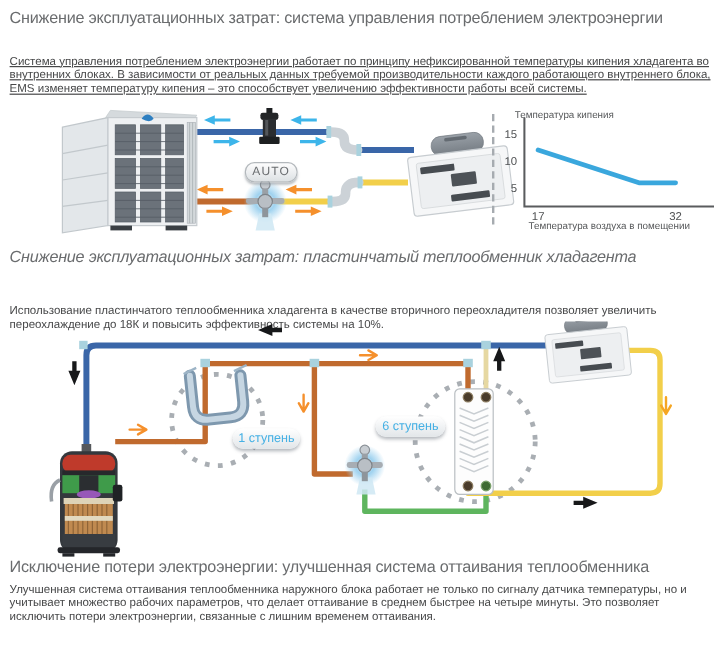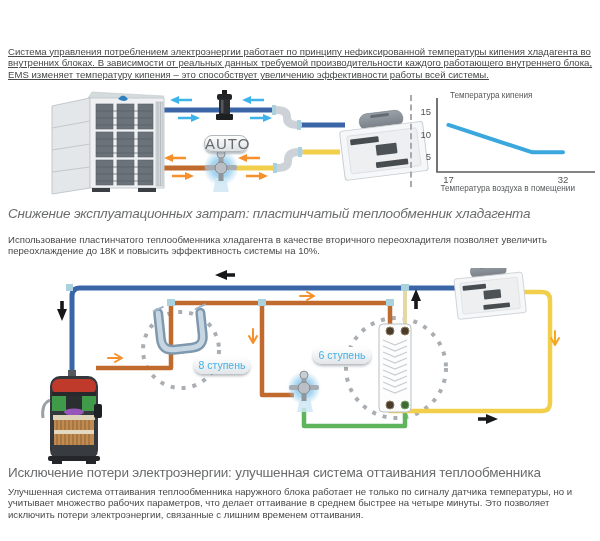--- a/index.html
+++ b/index.html
@@ -10,22 +10,22 @@
   .bodytext{position:absolute;left:8px;width:587px;color:#474849;font-size:9.6px;
             line-height:11.8px;}
   .abs{position:absolute;}
   .pill{position:absolute;border-radius:10px;text-align:center;
         background:linear-gradient(#ffffff,#e2e6e9);
         box-shadow:0 2px 3px rgba(90,100,110,.45);
         color:#45b0e4;font-size:10.5px;line-height:17px;height:17px;}
   .auto-pill{position:absolute;left:204px;top:135px;width:42px;height:15px;border-radius:8px;
         border:1px solid #b3b8bc;background:linear-gradient(#fdfdfd,#dde1e4);
         box-shadow:0 2px 2px rgba(120,128,136,.5);
-        color:#696c6f;font-size:15px;line-height:15px;letter-spacing:1px;}
-  .chart-title{position:absolute;left:450px;top:91px;font-size:8.2px;color:#56585a;}
+        color:#696c6f;font-size:10px;line-height:15px;text-align:center;letter-spacing:1px;}
+  .chart-title{position:absolute;left:429px;top:91px;font-size:8.2px;color:#56585a;}
   .chart-xlabel{position:absolute;left:409px;top:184px;width:166px;text-align:right;
         font-size:8.2px;color:#56585a;}
   .dashed-sep{position:absolute;left:410px;top:95px;height:92px;width:0;
         border-left:2px dashed #a6abb0;}
 </style>
 </head>
 <body>
 
 <div class="page">
 
@@ -57,21 +57,21 @@
         <rect x="6" y="15" width="88" height="52" rx="3" fill="#f6f7f8" stroke="#c7ccd0"></rect>
         <rect x="13" y="21" width="74" height="40" rx="2" fill="#edeff1" stroke="#d8dbde" stroke-width="0.8"></rect>
         <rect x="16" y="25" width="30" height="6" rx="1" fill="#474c51"></rect>
         <rect x="40" y="52" width="34" height="6" rx="1" fill="#474c51"></rect>
         <rect x="42" y="34" width="22" height="11" rx="1" fill="#4d5257"></rect>
       </g>
     </defs>
   </svg>
 
   <div class="heading" style="top:7px;">
-    <br>
+    <span>Снижение эксплуатационных затрат: система управления потреблением электроэнергии</span><br>
   </div>
   <p class="bodytext" style="top:36px;text-decoration:underline;">Система управления потреблением электроэнергии работает по принципу нефиксированной температуры кипения хладагента во внутренних блоках. В зависимости от реальных данных требуемой производительности каждого работающего внутреннего блока, EMS изменяет температуру кипения – это способствует увеличению эффективности работы всей системы.</p>
 
   <svg class="abs" style="left:0;top:90px;" width="600" height="112" viewBox="0 0 600 112">
 
     <path d="M158,20 H278 Q287,20 287,28 Q287,35 296,35 H345" fill="none" stroke="#3a66a8" stroke-width="5"></path>
 
     <path d="M276,20 Q287,20 287,27 L287,28 Q287,35 298,35" fill="none" stroke="#ccd2d7" stroke-width="8" stroke-linecap="round"></path>
     <rect x="272" y="15" width="4" height="10" fill="#a9d2de"></rect>
     <rect x="297" y="30" width="4" height="10" fill="#a9d2de"></rect>
@@ -162,21 +162,21 @@
       <text x="16" y="47.5728476821192" text-anchor="end" style="font:9.5px 'Liberation Sans',sans-serif; fill:#505254">10</text>
       <text x="16" y="70.4205298013245" text-anchor="end" style="font:9.5px 'Liberation Sans',sans-serif; fill:#505254">5</text>
       <text x="33.45320197044335" y="93" text-anchor="middle" style="font:9.5px 'Liberation Sans',sans-serif; fill:#505254">17</text>
       <text x="147.98522167487687" y="93" text-anchor="middle" style="font:9.5px 'Liberation Sans',sans-serif; fill:#505254">32</text>
     </svg>
   <div class="chart-xlabel">Температура воздуха в помещении</div>
 
   <div class="heading" style="top:206px;font-style:italic;">
     <span>Снижение эксплуатационных затрат: пластинчатый теплообменник хладагента</span><br>
   </div>
-  <p class="bodytext" style="top:224px;">Использование пластинчатого теплообменника хладагента в качестве вторичного переохладителя позволяет увеличить переохлаждение до 18К и повысить эффективность системы на 10%.</p>
+  <p class="bodytext" style="top:244px;">Использование пластинчатого теплообменника хладагента в качестве вторичного переохладителя позволяет увеличить переохлаждение до 18К и повысить эффективность системы на 10%.</p>
 
   <svg class="abs" style="left:0;top:268px;" width="600" height="196" viewBox="0 0 600 196">
 
     <circle cx="181" cy="82" r="38" fill="none" stroke="#a9aeb3" stroke-width="4" stroke-dasharray="4 7"></circle>
     <circle cx="396" cy="100" r="50" fill="none" stroke="#a9aeb3" stroke-width="4" stroke-dasharray="4 7"></circle>
 
     <path d="M405,20 V62" fill="none" stroke="#e6d8a2" stroke-width="4"></path>
 
     <path d="M72,112 V28 Q72,20 80,20 H508" fill="none" stroke="#3a66a8" stroke-width="5" stroke-linejoin="round"></path>
     <rect x="66" y="16" width="7" height="7" fill="#a9d2de"></rect>
@@ -264,21 +264,21 @@
       <rect x="6" y="93" width="10" height="3" fill="#24262a"></rect>
       <rect x="40" y="93" width="10" height="3" fill="#24262a"></rect>
       <path d="M4,32 Q-5,36 -3,50" fill="none" stroke="#9aa0a6" stroke-width="3"></path>
       <rect x="48" y="36" width="8" height="14" rx="2" fill="#1f2225"></rect>
     </g>
 
     <g transform="translate(448,0) rotate(-6) scale(0.78)">
       <use href="#cassette"></use>
     </g>
   </svg>
-  <div class="pill" style="left:194px;top:357px;width:56px;">8 ступень</div>
+  <div class="pill" style="left:194px;top:357px;width:56px;">1 ступень</div>
   <div class="pill" style="left:313px;top:347px;width:58px;">6 ступень</div>
 
   <div class="heading" style="top:465px;">
     <span>Исключение потери электроэнергии: улучшенная система оттаивания теплообменника</span>
   </div>
   <p class="bodytext" style="top:476px;">Улучшенная система оттаивания теплообменника наружного блока работает не только по сигналу датчика температуры, но и учитывает множество рабочих параметров, что делает оттаивание в среднем быстрее на четыре минуты. Это позволяет исключить потери электроэнергии, связанные с лишним временем оттаивания.</p>
 
 </div>
 
 </body></html>

